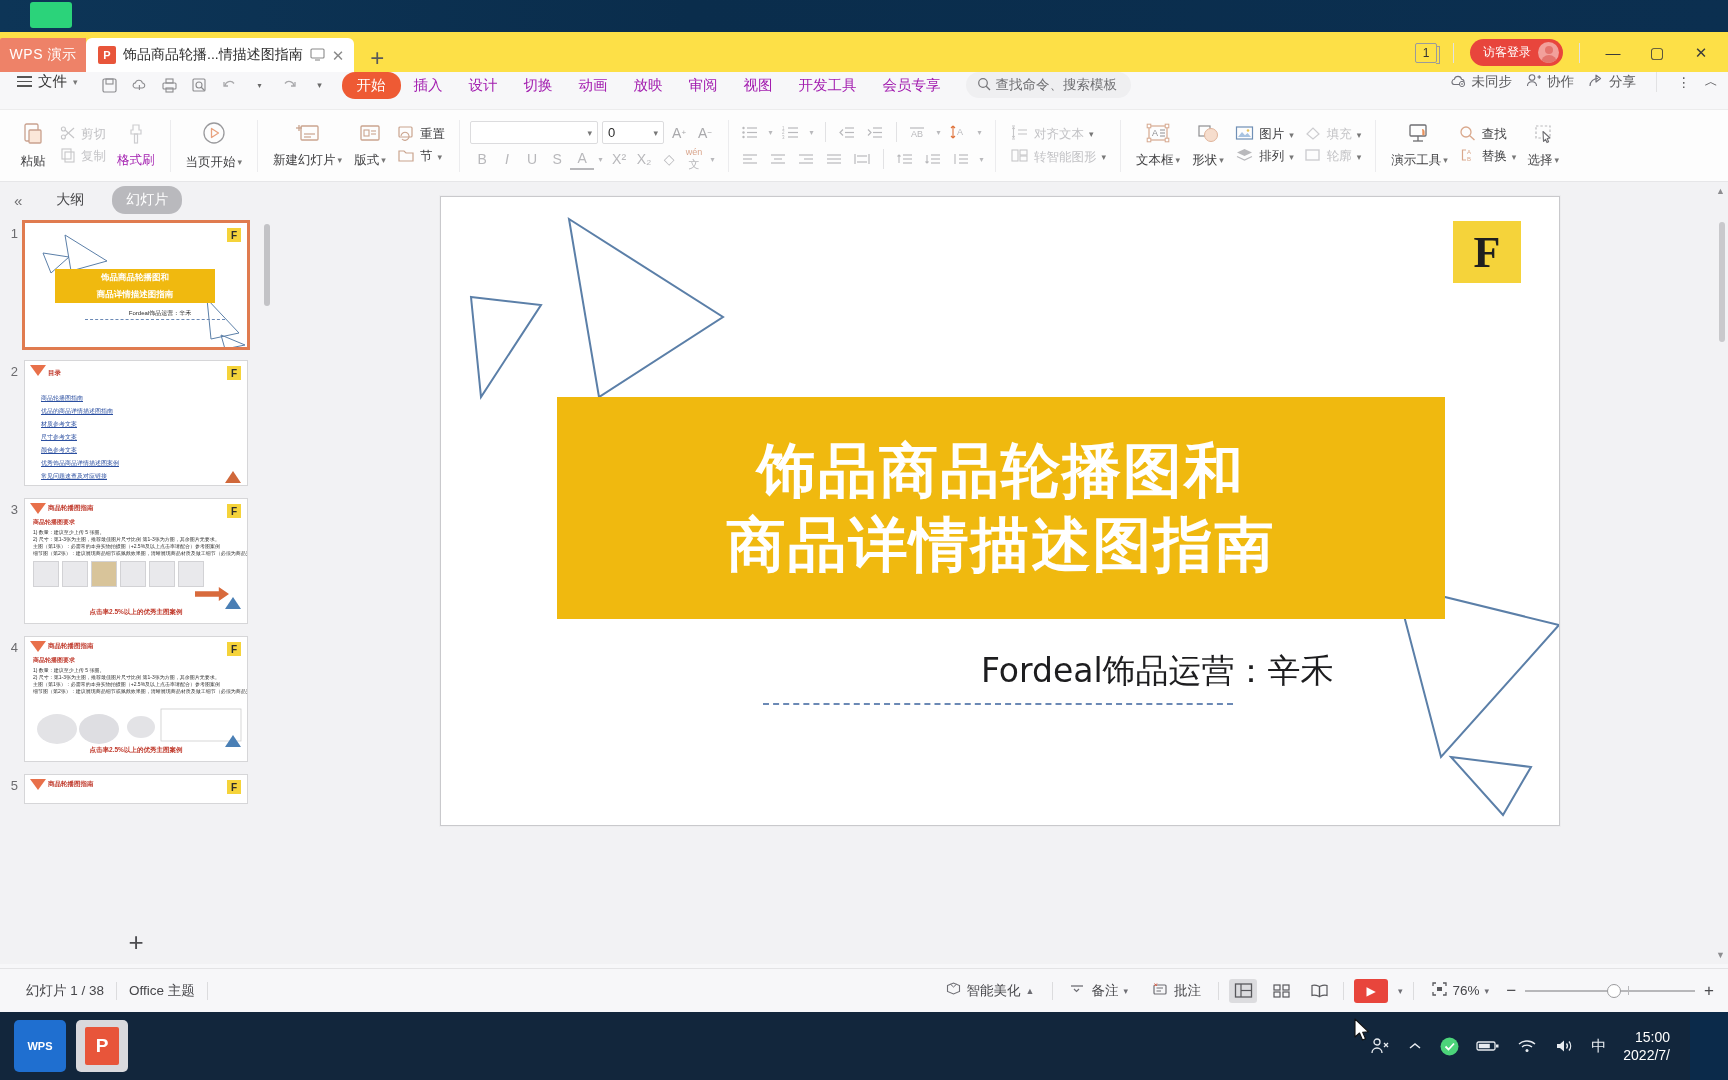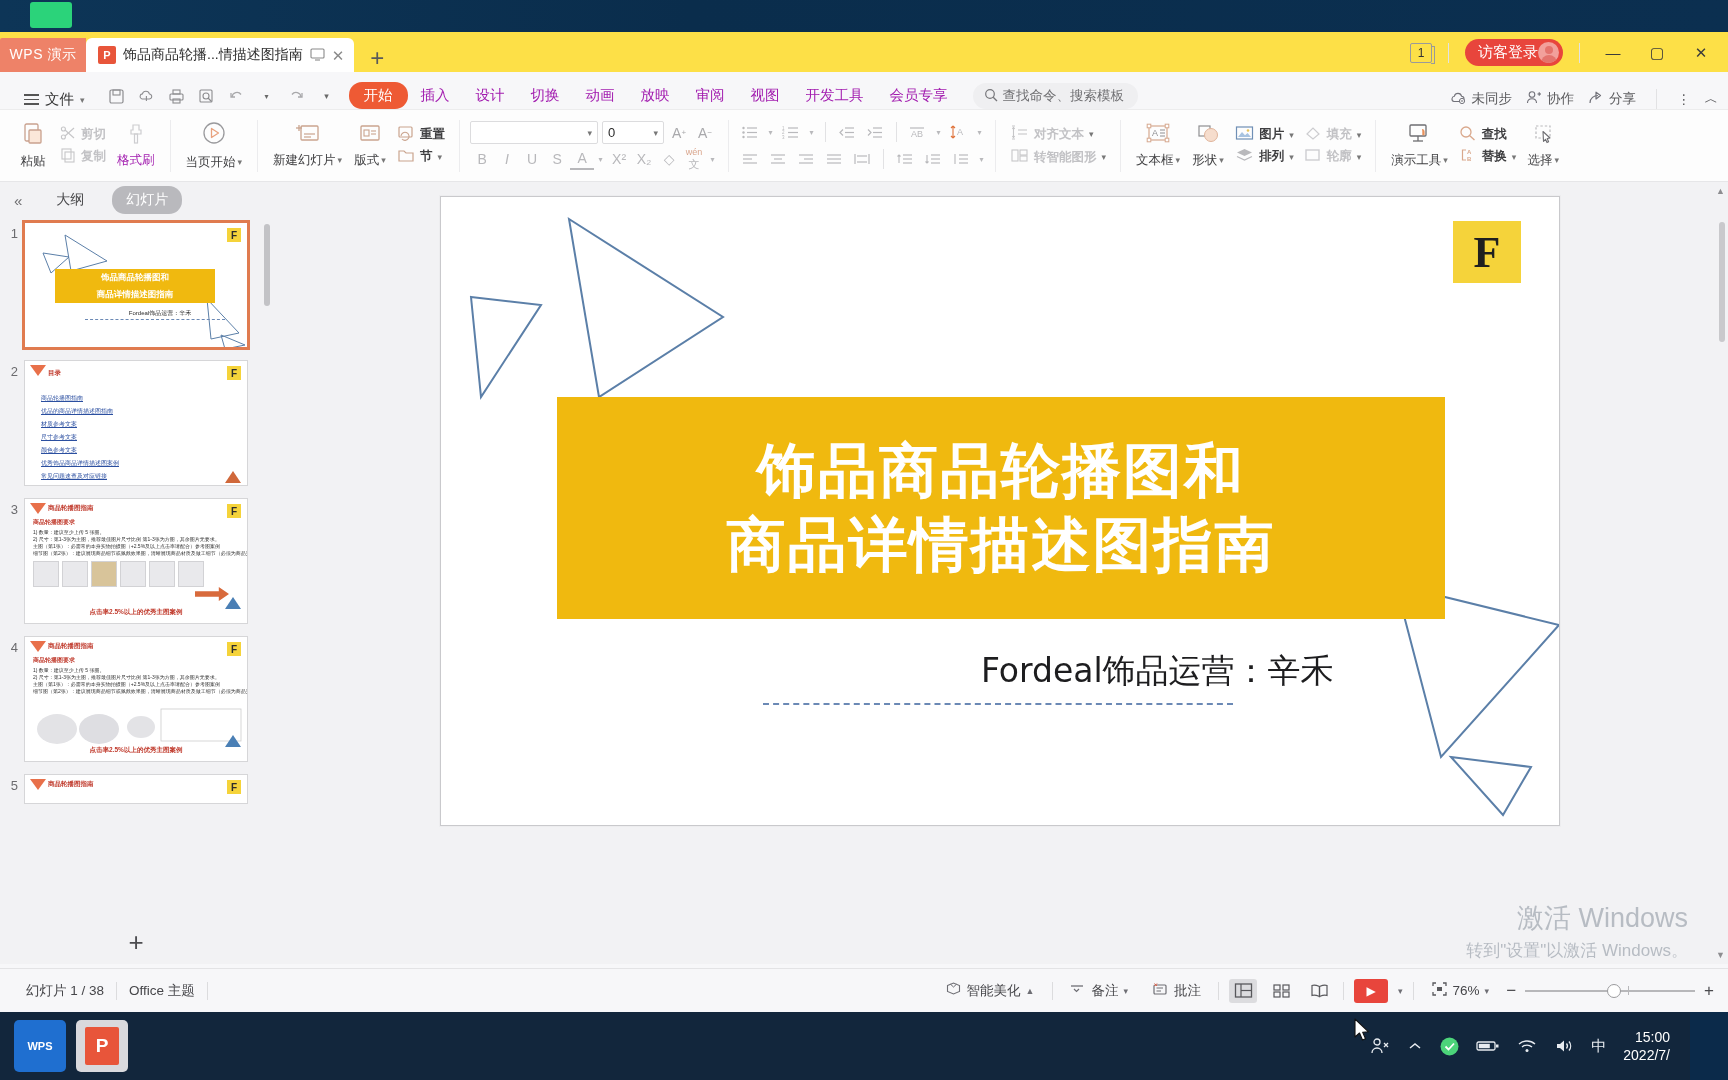--- a/index.html
+++ b/index.html
@@ -59,35 +59,35 @@
   .page-chip {
     border: 1px solid #9a9a9a; border-radius: 2px; min-width: 22px; height: 20px;
     font-size: 12px; display:flex; align-items:center; justify-content:center; color:#333;
     position: relative;
   }
   .page-chip::after{
     content:""; position:absolute; right:-4px; top:2px; width:3px; height:16px;
     border-right:1px solid #9a9a9a; border-top:1px solid #9a9a9a; border-bottom:1px solid #9a9a9a;
   }
   .guest-login {
-    display: flex; align-items: center; gap: 0; background: #e8453c; color: #fff;
-    border-radius: 14px; height: 27px; padding: 0 4px 0 13px; font-size: 15px;
+    display: flex; align-items: center; gap: 7px; background: #e8453c; color: #fff;
+    border-radius: 14px; height: 27px; padding: 0 4px 0 13px; font-size: 12px;
   }
   .guest-avatar {
     width: 21px; height: 21px; border-radius: 50%; background: #f2a09b; position: relative; overflow: hidden;
   }
   .guest-avatar::before{content:"";position:absolute;left:6.5px;top:3.5px;width:8px;height:8px;border-radius:50%;background:#e4736d;}
   .guest-avatar::after{content:"";position:absolute;left:2.5px;top:13px;width:16px;height:10px;border-radius:8px 8px 0 0;background:#e4736d;}
   .win-btn { width: 34px; height: 24px; display:flex;align-items:center;justify-content:center;
              font-size: 15px; color: #3b3b3b; cursor: pointer; }
 
   
   .ribbon-tabs {
-    height: 38px; background: #f7f7f9; display: flex; align-items: flex-end;
-    padding-left: 16px; gap: 0; border-bottom: 1px solid #ececed;
+    height: 38px; background: #f7f7f9; display: flex; align-items: flex-start;
+    padding-left: 9px; gap: 0; border-bottom: 1px solid #ececed;
   }
   .file-menu { display: flex; align-items: center; gap: 6px; font-size: 14.5px; color: #333;
                padding: 0 10px 0 8px; cursor: pointer; }
   .hamburger { display:inline-flex; flex-direction:column; gap:3px; }
   .hamburger i { display:block; width:15px; height:1.6px; background:#555; }
   .mini-caret { font-size: 9px; color: #777; }
   .qat { display:flex; align-items:center; gap:2px; padding: 0 8px; }
   .qat .qbtn { width: 28px; height: 26px; display:flex;align-items:center;justify-content:center; cursor:pointer; color:#6a6a6a;}
   .vsep { width:1px; height:20px; background:#e2e2e4; margin:0 6px; }
   .tab-item { font-size: 14.5px; color: #a21caf; padding: 4px 13px; cursor: pointer; white-space: nowrap;}
@@ -106,21 +106,21 @@
     display:flex; align-items:center; padding: 0 6px; gap: 0; overflow:hidden;
   }
   .rgroup { display:flex; align-items:center; height:66px; gap: 2px; padding: 0 6px; }
   .rsep { width:1px; height:52px; background:#ececee; margin: 0 4px; }
   .rbtn {
     display:flex; flex-direction:column; align-items:center; justify-content:center;
     min-width: 42px; padding: 2px 5px; font-size:12.5px; color:#3f3f41; cursor:pointer; line-height:1.25;
   }
   .rbtn.dim { color:#a21caf; }
   .rbtn .lbl { white-space:nowrap; margin-top:2px; display:flex; align-items:center; gap:2px;}
-  .stackcol { display:flex; flex-direction:column; justify-content:center; height:62px; gap:1px;font-weight:bold; }
+  .stackcol { display:flex; flex-direction:column; justify-content:center; height:62px; gap:1px; }
   .srow { display:flex; align-items:center; gap:5px; font-size:12.5px; color:#3f3f41; cursor:pointer; padding:1px 4px;}
   .srow.dim { color:#c2c2c5; }
 
   .font-area { display:flex; flex-direction:column; justify-content:center; gap:4px; padding: 0 6px;}
   .font-row1 { display:flex; align-items:center; gap:4px; }
   .font-name {
     width: 128px; height: 23px; border:1px solid #dcdcde; background:#fff; border-radius:2px;
     display:flex; align-items:center; justify-content:flex-end; padding-right:5px; color:#9a9a9c; font-size:11px;
   }
   .font-size {
@@ -1057,24 +1057,20 @@
           <span style="font-size:17px;color:#4a4a4e;cursor:pointer">−</span>
           <div class="zs-track">
             <div class="zs-mid"></div>
             <div class="zs-knob"></div>
           </div>
           <span style="font-size:17px;color:#4a4a4e;cursor:pointer">+</span>
         </div>
       </div>
     </div>
 
-    <div class="activate-wm">
-      <div class="l1">激活 Windows</div>
-      <div class="l2">转到"设置"以激活 Windows。</div>
-    </div>
   </div>
 
   <div class="taskbar">
     <div class="tb-app tb-wps">
       <span>WPS</span>
     </div>
     <div class="tb-app tb-ppt">
       <span class="inner">P</span>
     </div>
 

